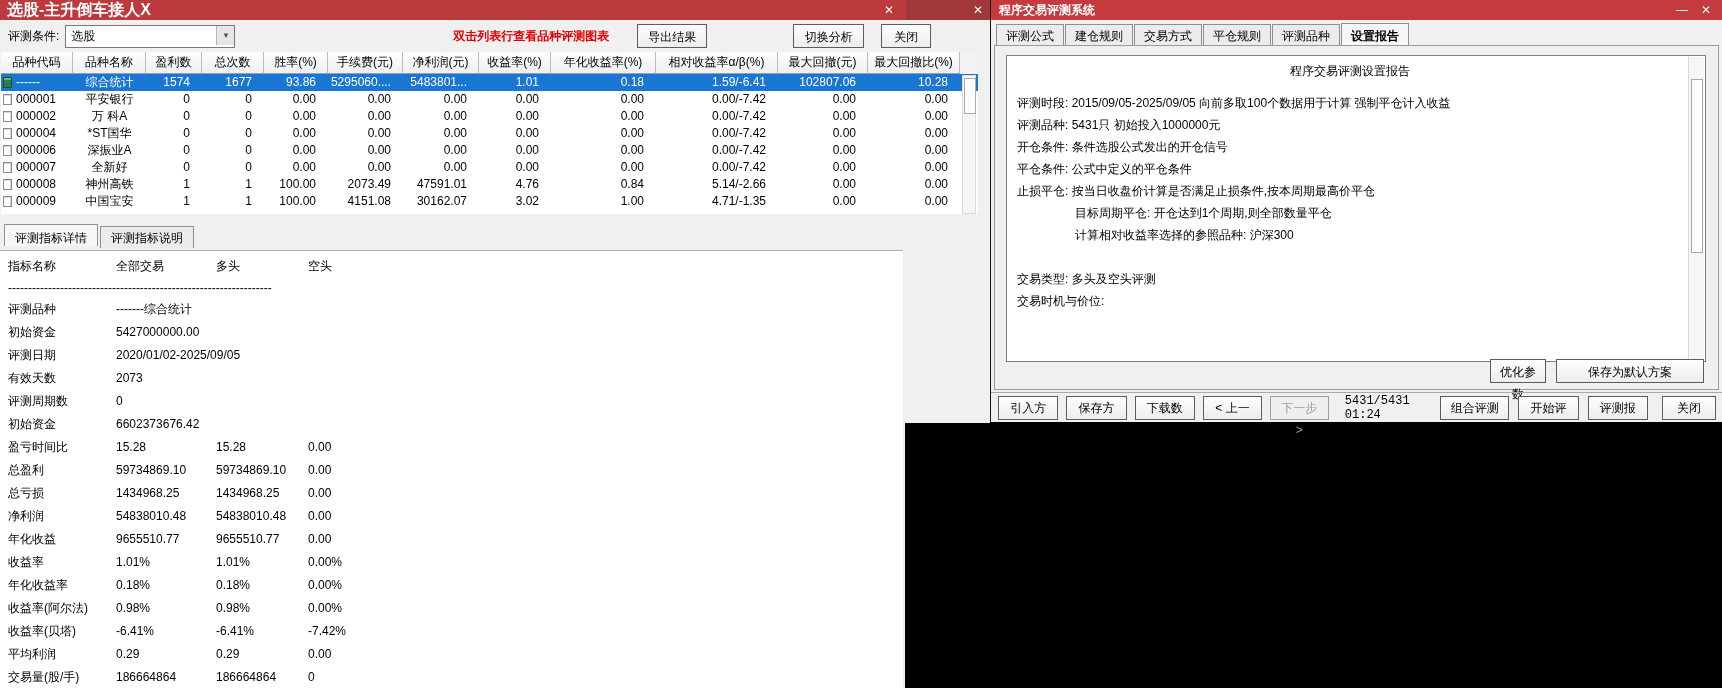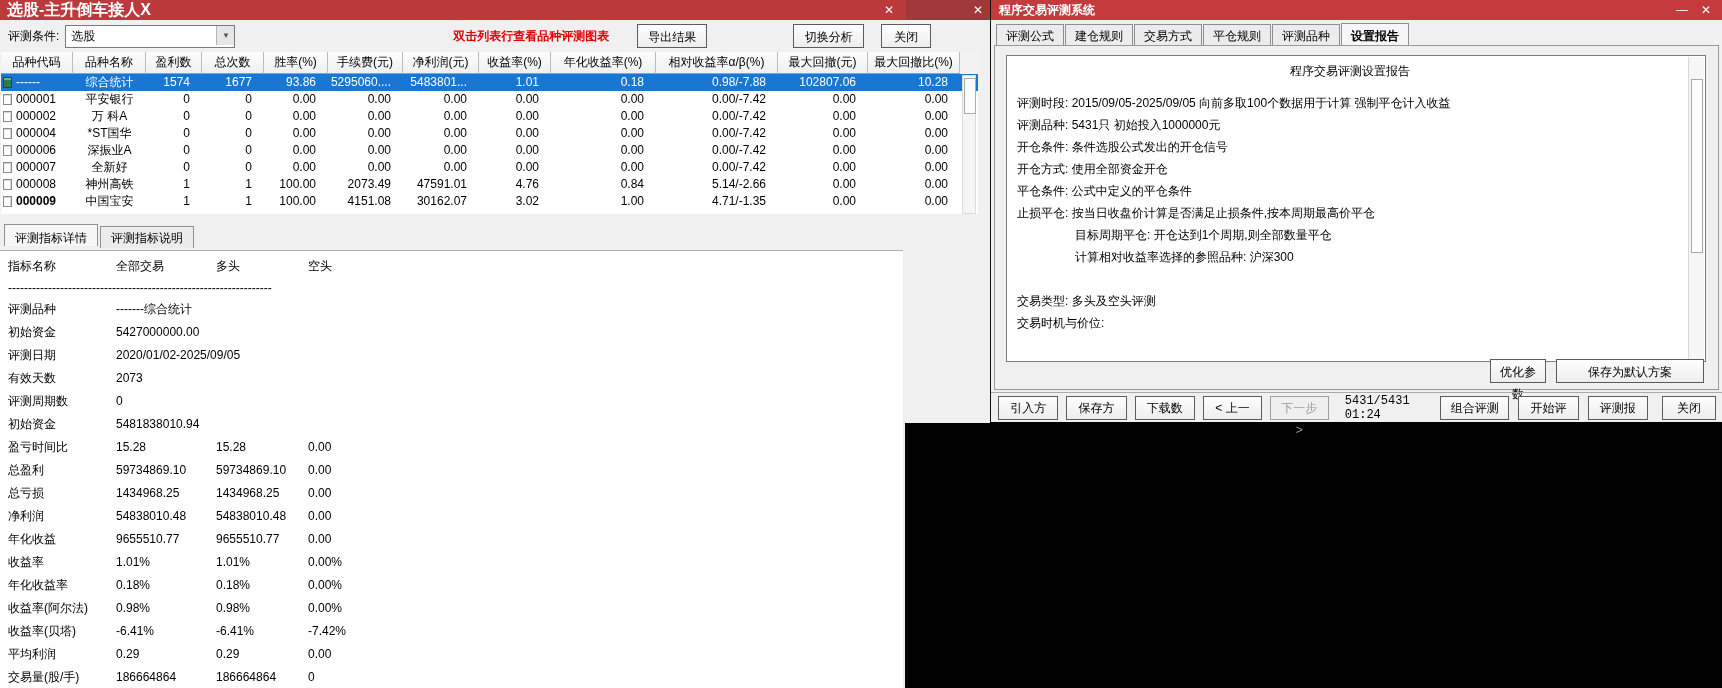--- a/index.html
+++ b/index.html
@@ -130,21 +130,21 @@
             <span>------</span>
           </div>
           <div class="td cn" style="width: 73px;">综合统计</div>
           <div class="td num" style="width: 56px;">1574</div>
           <div class="td num" style="width: 62px;">1677</div>
           <div class="td num" style="width: 64px;">93.86</div>
           <div class="td num" style="width: 75px;">5295060....</div>
           <div class="td num" style="width: 76px;">5483801...</div>
           <div class="td num" style="width: 72px;">1.01</div>
           <div class="td num" style="width: 105px;">0.18</div>
-          <div class="td num" style="width: 122px;">0.98/-7.88</div>
+          <div class="td num" style="width: 122px;">1.59/-6.41</div>
           <div class="td num" style="width: 90px;">102807.06</div>
           <div class="td num" style="width: 92px;">10.28</div>
         </div>
         <div class="tr">
           <div class="td c0" style="width: 72px;">
             <span class="ric ric-doc"></span>
             <span>000001</span>
           </div>
           <div class="td cn" style="width: 73px;">平安银行</div>
           <div class="td num" style="width: 56px;">0</div>
@@ -237,21 +237,21 @@
           <div class="td num" style="width: 64px;">100.00</div>
           <div class="td num" style="width: 75px;">2073.49</div>
           <div class="td num" style="width: 76px;">47591.01</div>
           <div class="td num" style="width: 72px;">4.76</div>
           <div class="td num" style="width: 105px;">0.84</div>
           <div class="td num" style="width: 122px;">5.14/-2.66</div>
           <div class="td num" style="width: 90px;">0.00</div>
           <div class="td num" style="width: 92px;">0.00</div>
         </div>
         <div class="tr">
-          <div class="td c0" style="width: 72px; font-weight: bold;">
+          <div class="td c0" style="width: 72px;">
             <span class="ric ric-doc"></span>
             <span>000009</span>
           </div>
           <div class="td cn" style="width: 73px;">中国宝安</div>
           <div class="td num" style="width: 56px;">1</div>
           <div class="td num" style="width: 62px;">1</div>
           <div class="td num" style="width: 64px;">100.00</div>
           <div class="td num" style="width: 75px; text-align: right;">4151.08</div>
           <div class="td num" style="width: 76px;">30162.07</div>
           <div class="td num" style="width: 72px;">3.02</div>
@@ -305,21 +305,21 @@
           <span></span>
         </div>
         <div class="drow">
           <span>评测周期数</span>
           <span>0</span>
           <span></span>
           <span></span>
         </div>
         <div class="drow">
           <span>初始资金</span>
-          <span>5481838010.94</span>
+          <span>6602373676.42</span>
           <span></span>
           <span></span>
         </div>
         <div class="drow">
           <span>盈亏时间比</span>
           <span>15.28</span>
           <span>15.28</span>
           <span>0.00</span>
         </div>
         <div class="drow">
@@ -405,21 +405,20 @@
     </div>
 
   <div class="abs rpage">
     <div class="report">
       <div class="rep-inner">
         <div class="rep-title">程序交易评测设置报告</div>
         <div id="rlines">
             <div class="rline">评测时段: 2015/09/05-2025/09/05 向前多取100个数据用于计算 强制平仓计入收益</div>
             <div class="rline">评测品种: 5431只 初始投入1000000元</div>
             <div class="rline">开仓条件: 条件选股公式发出的开仓信号</div>
-            <div class="rline">开仓方式: 使用全部资金开仓</div>
             <div class="rline">平仓条件: 公式中定义的平仓条件</div>
             <div class="rline">止损平仓: 按当日收盘价计算是否满足止损条件,按本周期最高价平仓</div>
             <div class="rline ind">目标周期平仓: 开仓达到1个周期,则全部数量平仓</div>
             <div class="rline ind">计算相对收益率选择的参照品种: 沪深300</div>
             <div class="rline blank"></div>
             <div class="rline">交易类型: 多头及空头评测</div>
             <div class="rline">交易时机与价位:</div>
           </div>
       </div>
       <div class="rscroll">

